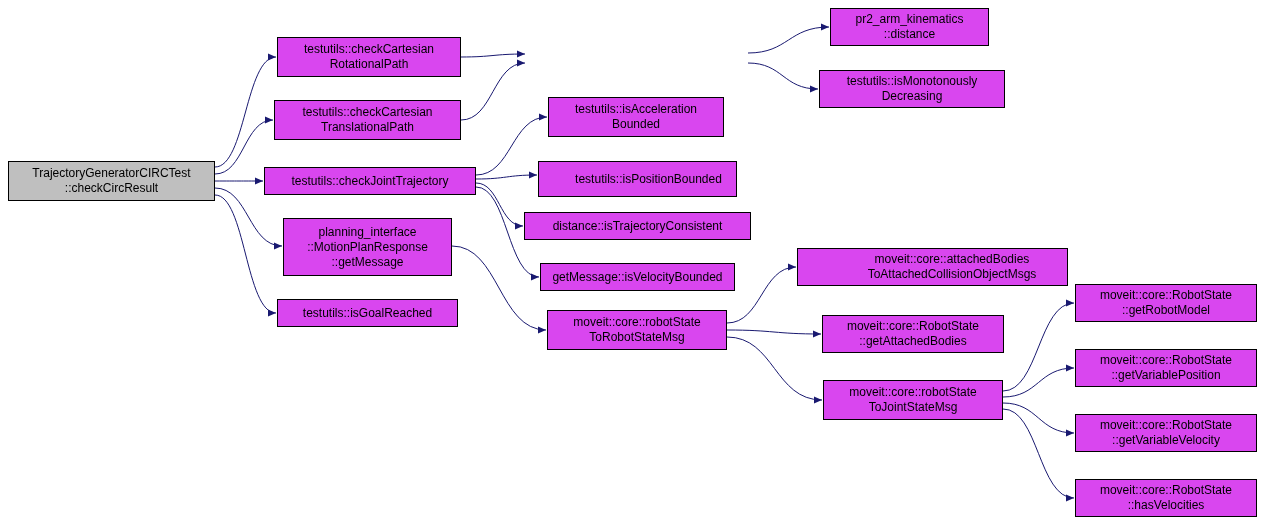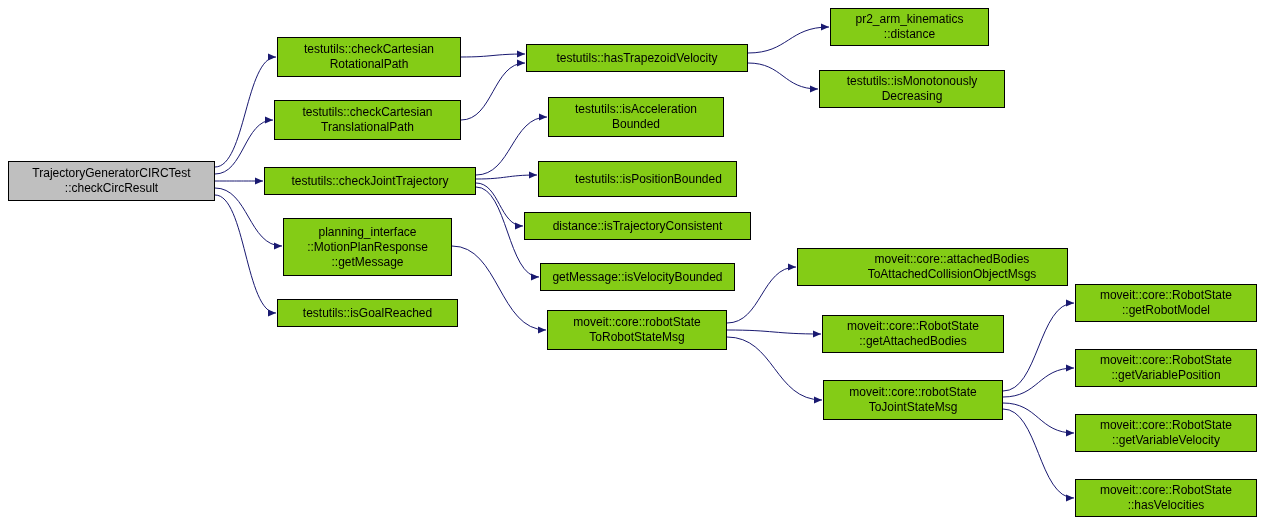--- a/index.html
+++ b/index.html
@@ -19,21 +19,21 @@
     position: absolute;
     left: 0;
     top: 0;
     width: 1263px;
     height: 524px;
   }
   .node {
     position: absolute;
     box-sizing: border-box;
     border: 1px solid #000000;
-    background: #84cc16;
+    background: #d946ef;
     display: flex;
     flex-direction: column;
     align-items: center;
     justify-content: center;
     text-align: center;
     font-size: 12px;
     line-height: 15px;
     color: #000000;
     cursor: pointer;
     white-space: nowrap;
@@ -94,23 +94,20 @@
       <span class="node-line">testutils::checkJointTrajectory</span>
     </div>
     <div class="node" style="left: 283px; top: 218px; width: 169px; height: 58px;">
       <span class="node-line">planning_interface</span>
       <span class="node-line">::MotionPlanResponse</span>
       <span class="node-line">::getMessage</span>
     </div>
     <div class="node" style="left: 277px; top: 299px; width: 181px; height: 28px;">
       <span class="node-line">testutils::isGoalReached</span>
     </div>
-    <div class="node" style="left: 526px; top: 44px; width: 222px; height: 28px;">
-      <span class="node-line">testutils::hasTrapezoidVelocity</span>
-    </div>
     <div class="node" style="left: 548px; top: 97px; width: 176px; height: 40px;">
       <span class="node-line">testutils::isAcceleration</span>
       <span class="node-line">Bounded</span>
     </div>
     <div class="node" style="left: 538px; top: 161px; width: 199px; height: 36px; padding-left: 22px;">
       <span class="node-line">testutils::isPositionBounded</span>
     </div>
     <div class="node" style="left: 524px; top: 212px; width: 227px; height: 28px;">
       <span class="node-line">distance::isTrajectoryConsistent</span>
     </div>

